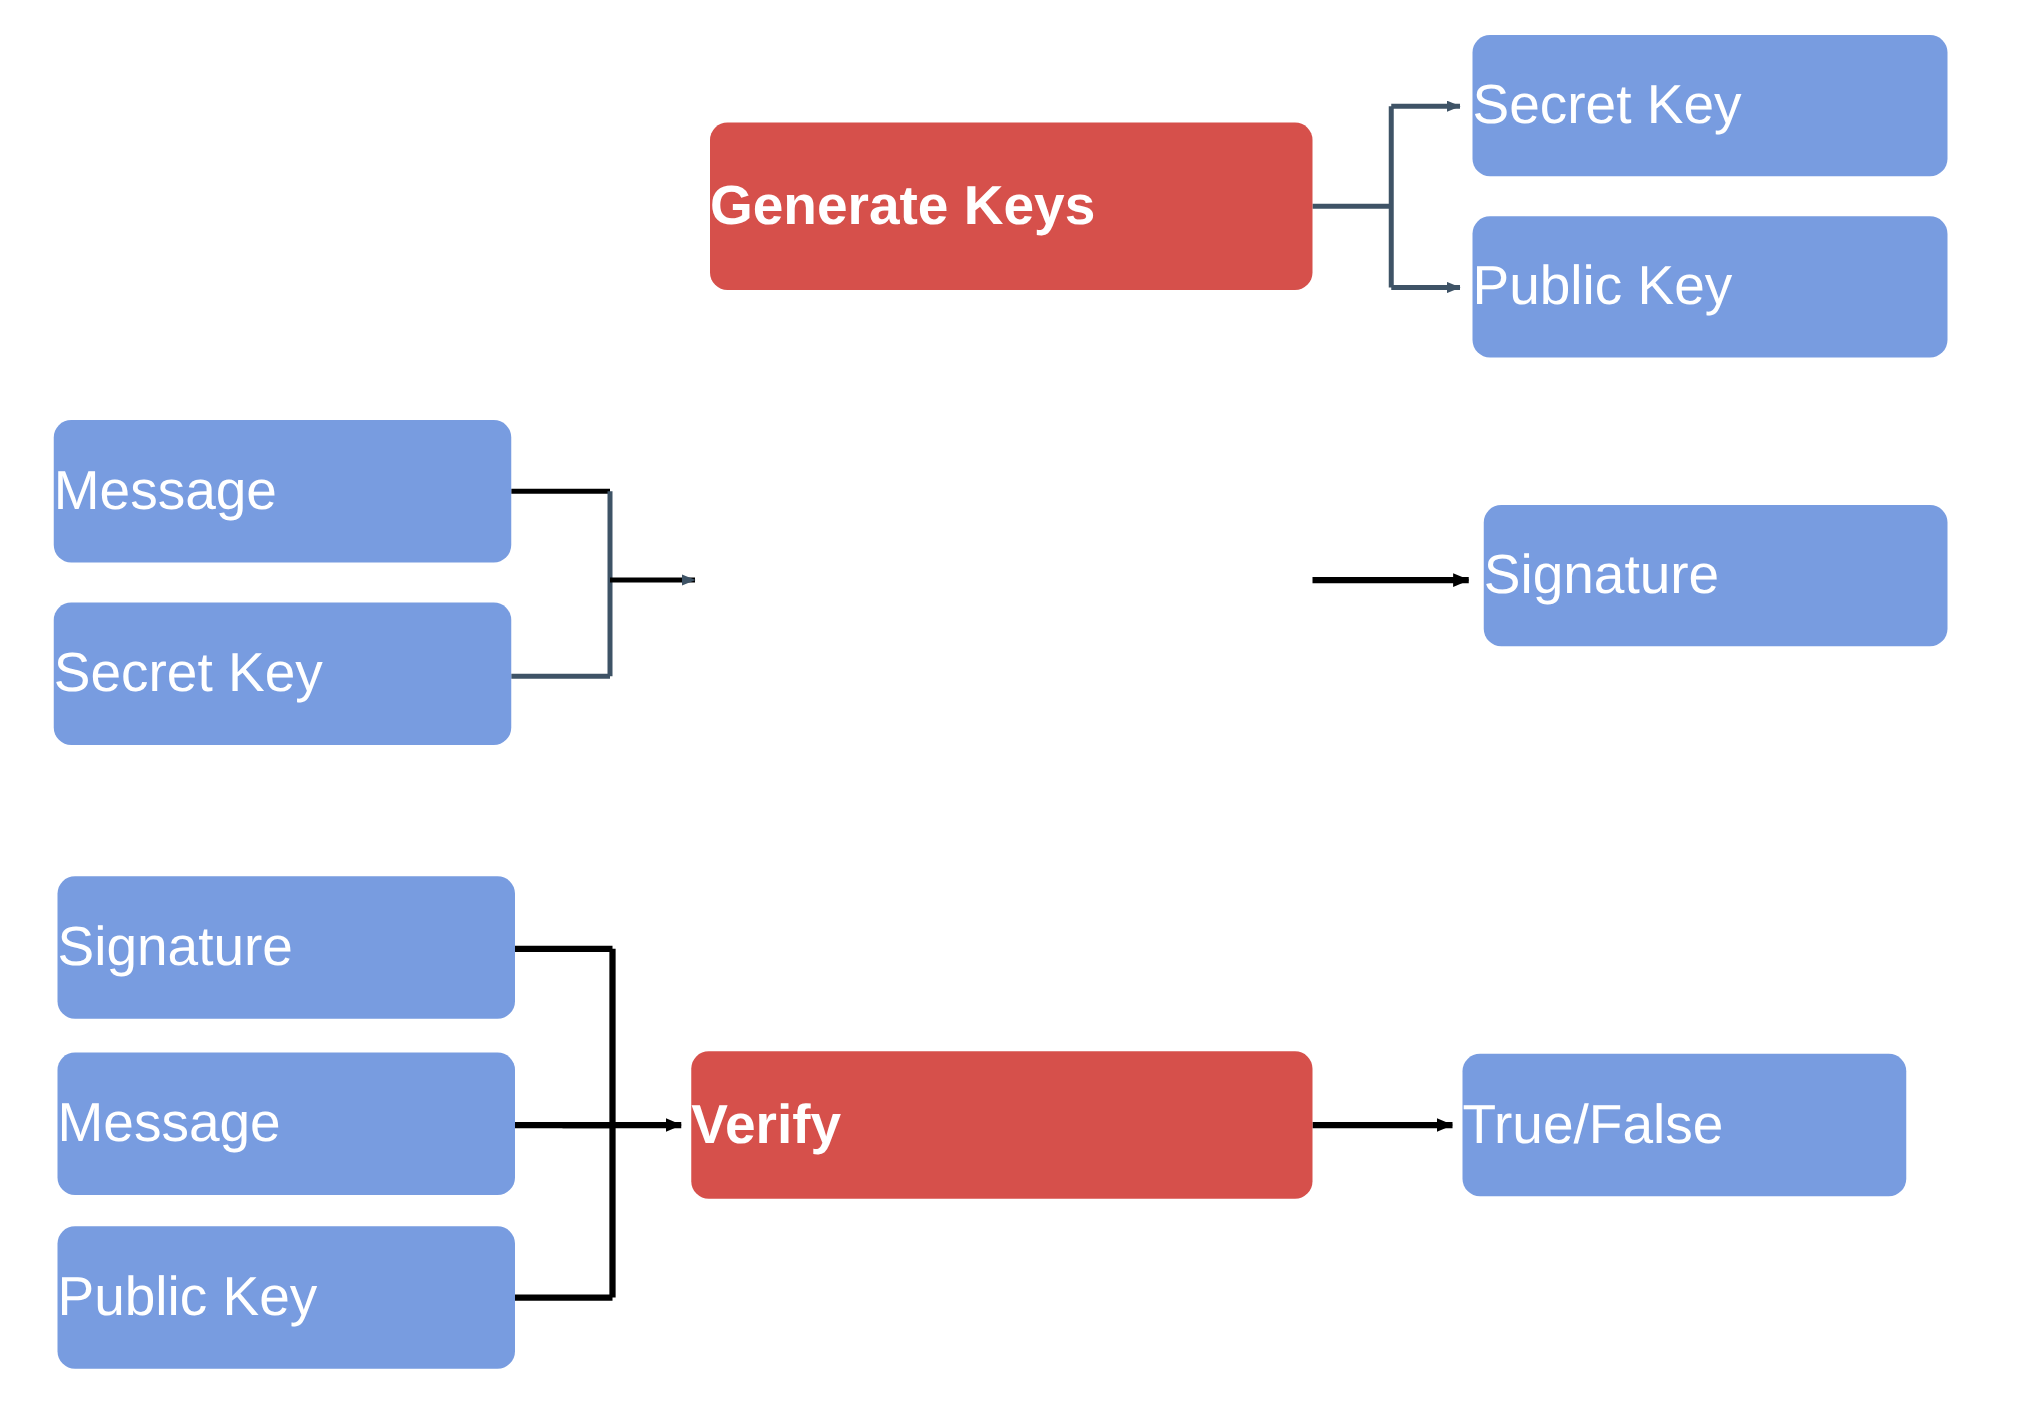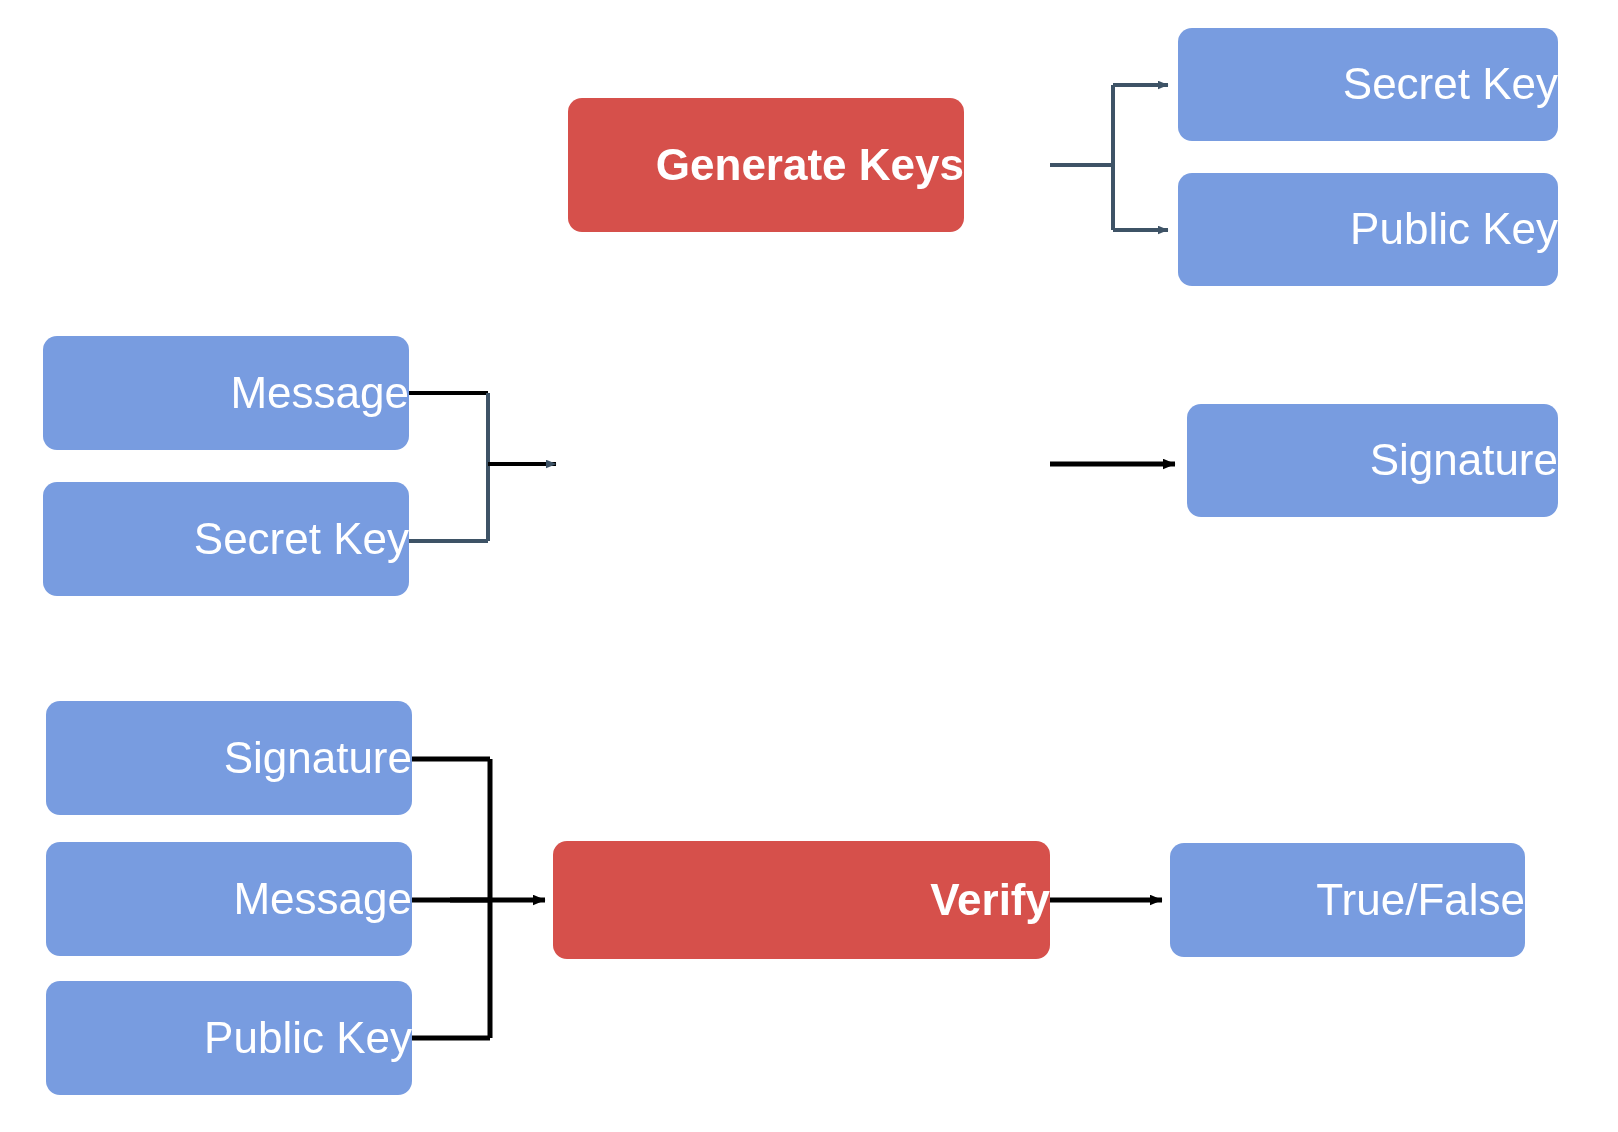--- a/index.html
+++ b/index.html
@@ -15,21 +15,21 @@
     width: 1618px;
     height: 1132px;
     background: #ffffff;
     overflow: hidden;
   }
   .node {
     position: absolute;
     box-sizing: border-box;
     display: flex;
     align-items: center;
-    justify-content: flex-end;
+    justify-content: flex-start;
     color: #ffffff;
     border-radius: 14px;
     text-align: center;
     line-height: 1.1;
     user-select: none;
   }
   .node.data {
     background: #789CE0;
     font-size: 44px;
     font-weight: 400;
@@ -87,21 +87,21 @@
       <path d="M412,1038 L490,1038" fill="none" stroke="#000000" stroke-width="5"></path>
       <path d="M490,759 L490,1038" fill="none" stroke="#000000" stroke-width="5"></path>
       <path d="M450,900 L545,900" fill="none" stroke="#000000" stroke-width="5" marker-end="url(#arrow-black)"></path>
     </g>
 
     <g>
       <path d="M1050,900 L1162,900" fill="none" stroke="#000000" stroke-width="5" marker-end="url(#arrow-black)"></path>
     </g>
   </svg>
 
-  <div class="node proc" style="left:568px; top:98px; width:396px; height:134px;">
+  <div class="node proc" style="left:568px; top:98px; width:482px; height:134px;">
     <span>Generate Keys</span>
   </div>
 
   <div class="node data" style="left:1178px; top:28px; width:380px; height:113px;">
     <span>Secret Key</span>
   </div>
 
   <div class="node data" style="left:1178px; top:173px; width:380px; height:113px;">
     <span>Public Key</span>
   </div>

